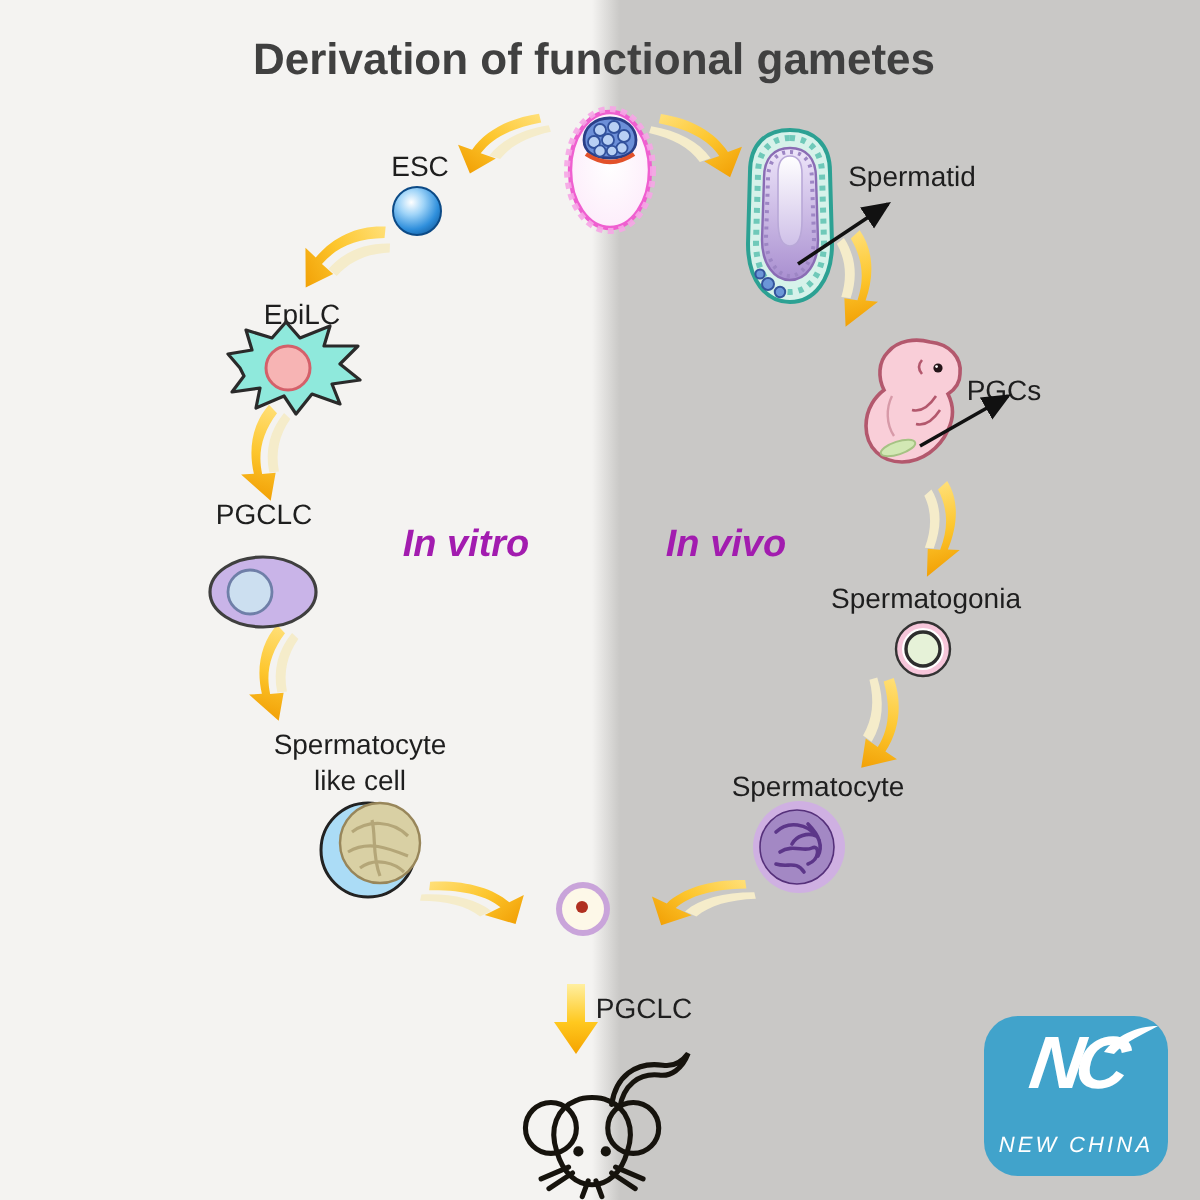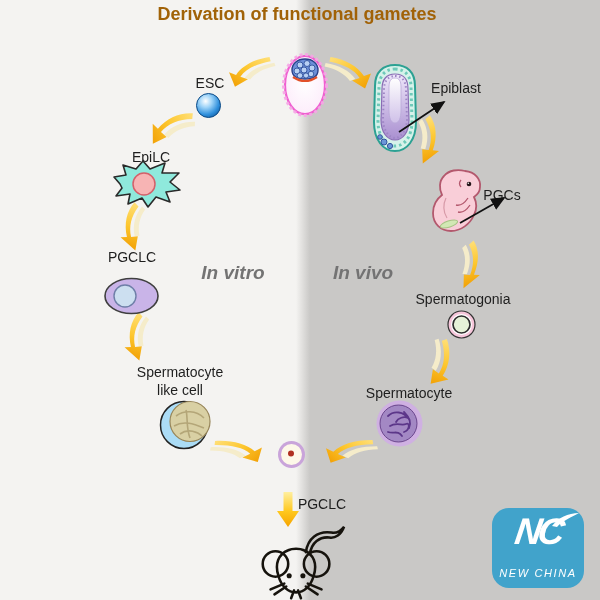--- a/index.html
+++ b/index.html
@@ -8,30 +8,30 @@
     background:#f4f3f1;
     font-family:"Liberation Sans",sans-serif;
     color:#1c1c1c;
   }
   .bg-right{
     position:absolute;left:296px;top:0;width:304px;height:600px;
     background:linear-gradient(90deg,#f4f3f1 0px,#c9c8c6 14px);
   }
   .abs{position:absolute;}
   .title{
-    position:absolute;left:297px;top:4px;transform:translateX(-50%);
-    font-size:18px;font-weight:bold;white-space:nowrap;color:#a16207;
+    position:absolute;left:297px;top:17px;transform:translateX(-50%);
+    font-size:22px;font-weight:bold;white-space:nowrap;color:#404040;
   }
   .lbl{
     position:absolute;transform:translateX(-50%);
     font-size:14px;white-space:nowrap;color:#1e1e1e;text-align:center;line-height:18px;
   }
   .section-label{
     position:absolute;transform:translateX(-50%);
-    font-size:19px;font-weight:bold;font-style:italic;white-space:nowrap;color:#737373;
+    font-size:19px;font-weight:bold;font-style:italic;white-space:nowrap;color:#a21caf;
   }
   .arr{position:absolute;}
   svg{display:block;overflow:visible;}
   .logo{
     position:absolute;left:492px;top:508px;width:92px;height:80px;
     background:#41a3cb;border-radius:17px;
   }
   .logo-monogram{
     position:absolute;left:50%;top:2px;transform:translateX(-50%) skewX(-8deg);
     font-size:37px;font-weight:bold;font-style:italic;color:#ffffff;letter-spacing:-4px;
@@ -204,21 +204,21 @@
   <svg class="abs" style="left:367px;top:62px" width="56" height="92" viewBox="0 0 56 92">
     <path d="M28 3 C 40 3, 48 10, 48 24 L 49 60 C 49 78, 40 89, 28 89 C 16 89, 7 78, 7 60 L 8 24 C 8 10, 16 3, 28 3 Z" fill="#d6f2ea" stroke="#2ca193" stroke-width="2"></path>
     <path d="M28 7 C 37 7, 44 13, 44 25 L 45 59 C 45 74, 38 84, 28 84 C 18 84, 11 74, 11 59 L 12 25 C 12 13, 19 7, 28 7 Z" fill="none" stroke="#6fc9b9" stroke-width="3" stroke-dasharray="2.5 3"></path>
     <path d="M28 12 C 36 12, 41 17, 41 27 L 42 58 C 42 70, 36 78, 28 78 C 20 78, 14 70, 14 58 L 15 27 C 15 17, 20 12, 28 12 Z" fill="url(#gradEpi)" stroke="#8a6cb4" stroke-width="1.2"></path>
     <path d="M28 14 C 35 14, 39 19, 39 28 L 40 57 C 40 68, 34 76, 28 76 C 22 76, 16 68, 16 57 L 17 28 C 17 19, 21 14, 28 14 Z" fill="none" stroke="#9d86c4" stroke-width="2" stroke-dasharray="1.5 2.6"></path>
     <path d="M28 16 C 32 16, 34 19, 34 25 L 34 48 C 34 56, 32 61, 28 61 C 24 61, 22 56, 22 48 L 22 25 C 22 19, 24 16, 28 16 Z" fill="url(#gradSlot)" stroke="#b9a8d8" stroke-width="0.8"></path>
     <circle cx="17" cy="80" r="3" fill="#6b96d8" stroke="#34549c" stroke-width="1"></circle>
     <circle cx="23" cy="84" r="2.6" fill="#6b96d8" stroke="#34549c" stroke-width="1"></circle>
     <circle cx="13" cy="75" r="2.3" fill="#6b96d8" stroke="#34549c" stroke-width="1"></circle>
   </svg>
-  <div class="lbl" style="left:456px;top:79px">Epiblast</div>
+  <div class="lbl" style="left:456px;top:79px">Spermatid</div>
 
   <svg class="abs" style="left:430px;top:168px" width="56" height="68" viewBox="0 0 56 68">
     <path d="M35 3 C 45 4, 51 11, 50 19 C 50 24, 47 27, 44 29 C 47 35, 47 41, 44 47 C 40 56, 31 63, 21 63 C 11 63, 3 56, 3 45 C 3 36, 8 30, 12 27 C 9 21, 9 13, 14 8 C 19 2, 28 1, 35 3 Z" fill="#f9ced8" stroke="#b3586d" stroke-width="1.8"></path>
     <circle cx="39" cy="16" r="2.3" fill="#241418"></circle>
     <circle cx="38.3" cy="15.3" r="0.7" fill="#ffffff"></circle>
     <path d="M31 12 Q 28 15.5 31 19" fill="none" stroke="#b3586d" stroke-width="1.3"></path>
     <path d="M38 30 C 34 36, 30 38, 26 37" fill="none" stroke="#b3586d" stroke-width="1.3"></path>
     <path d="M40 37 C 36 43, 32 45, 28 44" fill="none" stroke="#b3586d" stroke-width="1.3"></path>
     <path d="M16 30 C 13 36, 13 44, 17 50" fill="none" stroke="#d79aa8" stroke-width="1.2"></path>
     <ellipse cx="19" cy="56" rx="9" ry="3.2" fill="#d2e8b4" stroke="#a6c284" stroke-width="1" transform="rotate(-18 19 56)"></ellipse>

